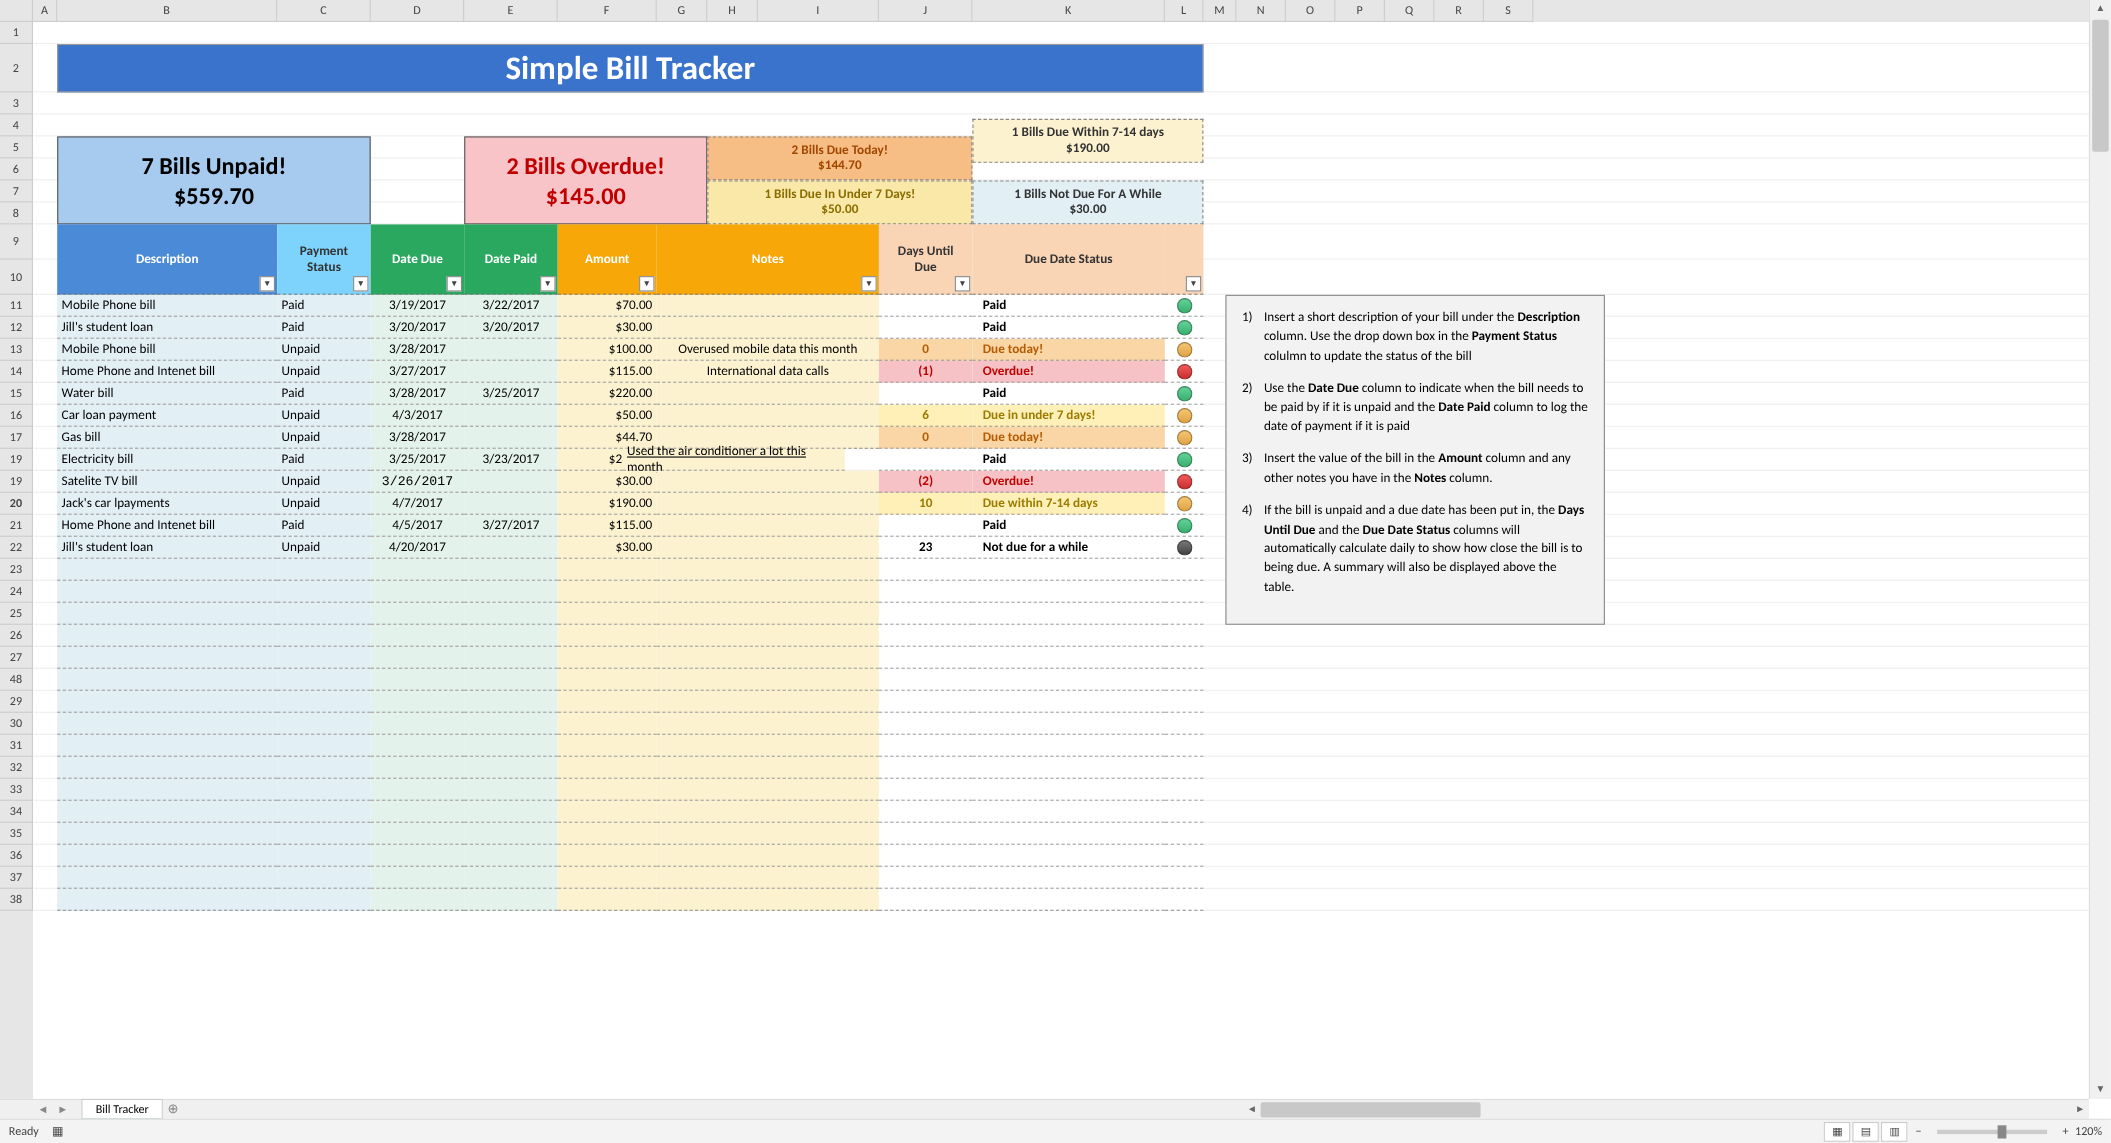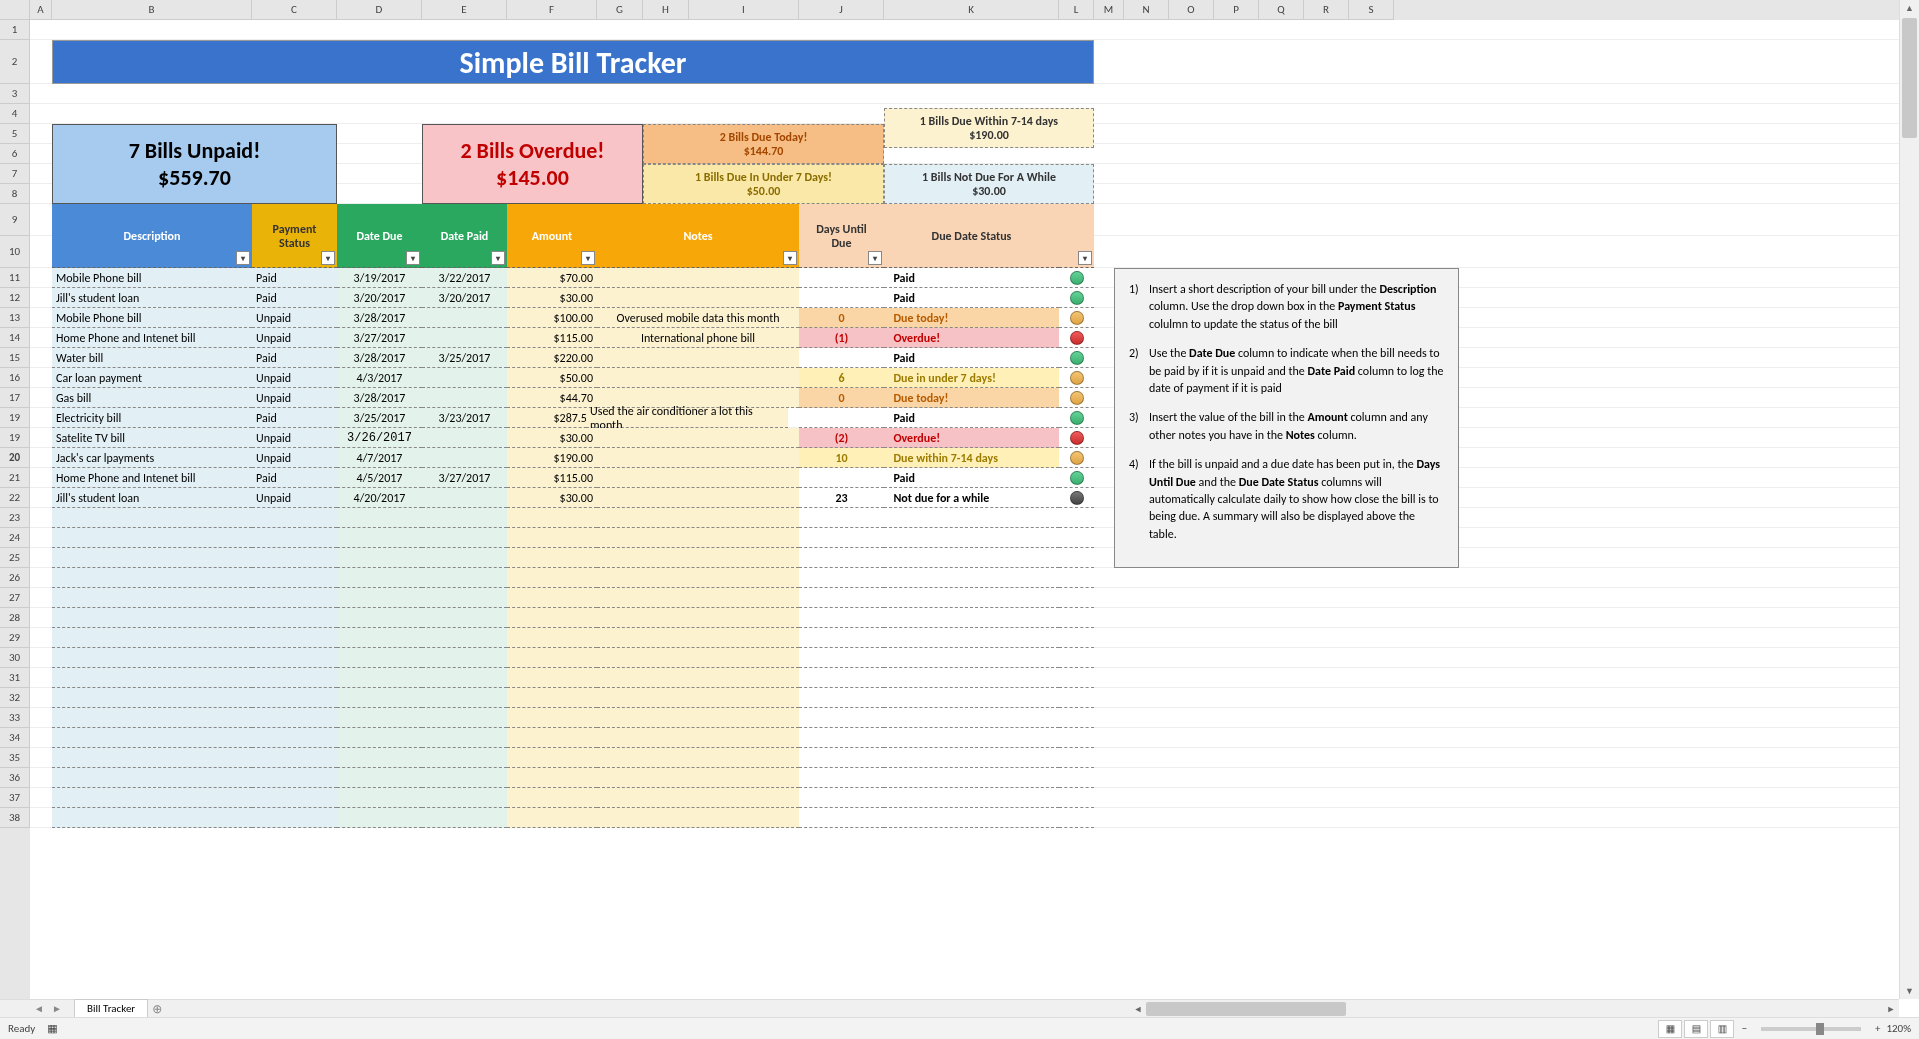--- a/index.html
+++ b/index.html
@@ -22,21 +22,21 @@
 .box-pink .t1 { font-size: 22px; font-weight: bold; color: #c00000; }
 .box-pink .t2 { font-size: 22px; font-weight: bold; color: #c00000; }
 .box-orange { background: #f6bd84; border: 1px dashed #888; display: flex; flex-direction: column; align-items: center; justify-content: center; color: #a34700; font-weight: bold; font-size: 12px; }
 .box-yellow { background: #fae8a8; border: 1px dashed #888; display: flex; flex-direction: column; align-items: center; justify-content: center; color: #8a6d00; font-weight: bold; font-size: 12px; }
 .box-ltyellow { background: #fdf2d0; border: 1px dashed #888; display: flex; flex-direction: column; align-items: center; justify-content: center; color: #333; font-weight: bold; font-size: 12px; }
 .box-ltblue { background: #e2eff5; border: 1px dashed #888; display: flex; flex-direction: column; align-items: center; justify-content: center; color: #333; font-weight: bold; font-size: 12px; }
 
 .hdr { font-weight: bold; display: flex; align-items: center; justify-content: center; font-size: 12px; position: relative; border-bottom: 1px dashed #666; }
 .hdr .filter { position: absolute; right: 2px; bottom: 2px; width: 14px; height: 14px; background: #fff; border: 1px solid #888; display: flex; align-items: center; justify-content: center; font-size: 8px; color: #444; cursor: pointer; }
 .bg-blue-h { background: #4a8ad6; color: #fff; }
-.bg-ltblue-h { background: #eab308; color: #333; }
+.bg-ltblue-h { background: #7dd3fc; color: #333; }
 .bg-green-h { background: #2aa85f; color: #fff; }
 .bg-orange-h { background: #f7a708; color: #fff; }
 .bg-peach-h { background: #f9d4b5; color: #333; }
 
 .cell { border-bottom: 1px dashed #888; padding: 0 4px; display: flex; align-items: center; font-size: 12px; }
 .bg-ltblue-c { background: #e2eff5; }
 .bg-ltgreen-c { background: #e3f2ea; }
 .bg-cream-c { background: #fdf2d0; }
 .bg-white-c { background: #fff; }
 .bg-peach-row { background: #fad6a6; }
@@ -125,21 +125,21 @@
         <div style="height: 20px;">19</div>
         <div style="height: 20px;">19</div>
         <div style="height: 20px; font-weight: bold;">20</div>
         <div style="height: 20px;">21</div>
         <div style="height: 20px;">22</div>
         <div style="height: 20px;">23</div>
         <div style="height: 20px;">24</div>
         <div style="height: 20px;">25</div>
         <div style="height: 20px;">26</div>
         <div style="height: 20px;">27</div>
-        <div style="height: 20px;">28</div>
+        <div style="height: 20px;">48</div>
         <div style="height: 20px;">29</div>
         <div style="height: 20px;">30</div>
         <div style="height: 20px;">31</div>
         <div style="height: 20px;">32</div>
         <div style="height: 20px;">33</div>
         <div style="height: 20px;">34</div>
         <div style="height: 20px;">35</div>
         <div style="height: 20px;">36</div>
         <div style="height: 20px;">37</div>
         <div style="height: 20px;">38</div>
@@ -276,21 +276,21 @@
           <div class="cell bg-peach-row center bold orange-text" style="position: absolute; left: 769px; top: 288px; width: 85px; height: 20px;">0</div>
           <div class="cell bg-peach-row bold orange-text" style="position: absolute; left: 854px; top: 288px; width: 175px; height: 20px;">&nbsp;&nbsp;Due today!</div>
           <div class="cell bg-white-c center" style="position: absolute; left: 1029px; top: 288px; width: 35px; height: 20px;">
             <span class="dot dot-orange"></span>
           </div>
           <div class="cell bg-ltblue-c" style="position: absolute; left: 22px; top: 308px; width: 200px; height: 20px;">Home Phone and Intenet bill</div>
           <div class="cell bg-ltblue-c" style="position: absolute; left: 222px; top: 308px; width: 85px; height: 20px;">Unpaid</div>
           <div class="cell bg-ltgreen-c center" style="position: absolute; left: 307px; top: 308px; width: 85px; height: 20px;">3/27/2017</div>
           <div class="cell bg-ltgreen-c center" style="position: absolute; left: 392px; top: 308px; width: 85px; height: 20px;"></div>
           <div class="cell bg-cream-c right" style="position: absolute; left: 477px; top: 308px; width: 90px; height: 20px;">$115.00</div>
-          <div class="cell bg-cream-c center" style="position: absolute; left: 567px; top: 308px; width: 202px; height: 20px;">International phone bill</div>
+          <div class="cell bg-cream-c center" style="position: absolute; left: 567px; top: 308px; width: 202px; height: 20px;">International data calls</div>
           <div class="cell bg-pink-row center bold red-text" style="position: absolute; left: 769px; top: 308px; width: 85px; height: 20px;">(1)</div>
           <div class="cell bg-pink-row bold red-text" style="position: absolute; left: 854px; top: 308px; width: 175px; height: 20px;">&nbsp;&nbsp;Overdue!</div>
           <div class="cell bg-white-c center" style="position: absolute; left: 1029px; top: 308px; width: 35px; height: 20px;">
             <span class="dot dot-red"></span>
           </div>
           <div class="cell bg-ltblue-c" style="position: absolute; left: 22px; top: 328px; width: 200px; height: 20px;">Water bill</div>
           <div class="cell bg-ltblue-c" style="position: absolute; left: 222px; top: 328px; width: 85px; height: 20px;">Paid</div>
           <div class="cell bg-ltgreen-c center" style="position: absolute; left: 307px; top: 328px; width: 85px; height: 20px;">3/28/2017</div>
           <div class="cell bg-ltgreen-c center" style="position: absolute; left: 392px; top: 328px; width: 85px; height: 20px;">3/25/2017</div>
           <div class="cell bg-cream-c right" style="position: absolute; left: 477px; top: 328px; width: 90px; height: 20px;">$220.00</div>
@@ -320,21 +320,21 @@
           <div class="cell bg-peach-row center bold orange-text" style="position: absolute; left: 769px; top: 368px; width: 85px; height: 20px;">0</div>
           <div class="cell bg-peach-row bold orange-text" style="position: absolute; left: 854px; top: 368px; width: 175px; height: 20px;">&nbsp;&nbsp;Due today!</div>
           <div class="cell bg-white-c center" style="position: absolute; left: 1029px; top: 368px; width: 35px; height: 20px;">
             <span class="dot dot-orange"></span>
           </div>
           <div class="cell bg-ltblue-c" style="position: absolute; left: 22px; top: 388px; width: 200px; height: 20px;">Electricity bill</div>
           <div class="cell bg-ltblue-c" style="position: absolute; left: 222px; top: 388px; width: 85px; height: 20px;">Paid</div>
           <div class="cell bg-ltgreen-c center" style="position: absolute; left: 307px; top: 388px; width: 85px; height: 20px;">3/25/2017</div>
           <div class="cell bg-ltgreen-c center" style="position: absolute; left: 392px; top: 388px; width: 85px; height: 20px;">3/23/2017</div>
           <div class="cell bg-cream-c right" style="position: absolute; left: 477px; top: 388px; width: 90px; height: 20px;">$287.50</div>
-          <div class="cell bg-cream-c center" style="position: absolute; left: 556px; top: 388px; width: 202px; height: 20px;">Used the air conditioner a lot this month</div>
+          <div class="cell bg-cream-c center" style="position: absolute; left: 536px; top: 388px; width: 202px; height: 20px; text-decoration: underline;">Used the air conditioner a lot this month</div>
           <div class="cell bg-white-c center bold " style="position: absolute; left: 769px; top: 388px; width: 85px; height: 20px;"></div>
           <div class="cell bg-white-c bold " style="position: absolute; left: 854px; top: 388px; width: 175px; height: 20px;">&nbsp;&nbsp;Paid</div>
           <div class="cell bg-white-c center" style="position: absolute; left: 1029px; top: 388px; width: 35px; height: 20px;">
             <span class="dot dot-green"></span>
           </div>
           <div class="cell bg-ltblue-c" style="position: absolute; left: 22px; top: 408px; width: 200px; height: 20px;">Satelite TV bill</div>
           <div class="cell bg-ltblue-c" style="position: absolute; left: 222px; top: 408px; width: 85px; height: 20px;">Unpaid</div>
           <div class="cell bg-ltgreen-c center" style="position: absolute; left: 307px; top: 408px; width: 85px; height: 20px; font-family: Liberation Mono, monospace;">3/26/2017</div>
           <div class="cell bg-ltgreen-c center" style="position: absolute; left: 392px; top: 408px; width: 85px; height: 20px;"></div>
           <div class="cell bg-cream-c right" style="position: absolute; left: 477px; top: 408px; width: 90px; height: 20px;">$30.00</div>

